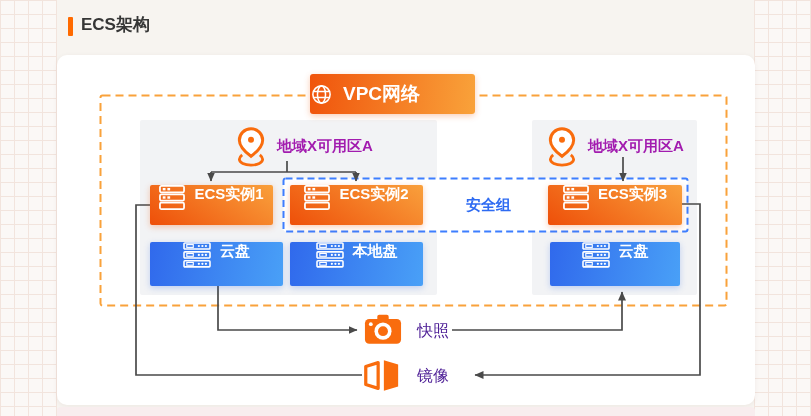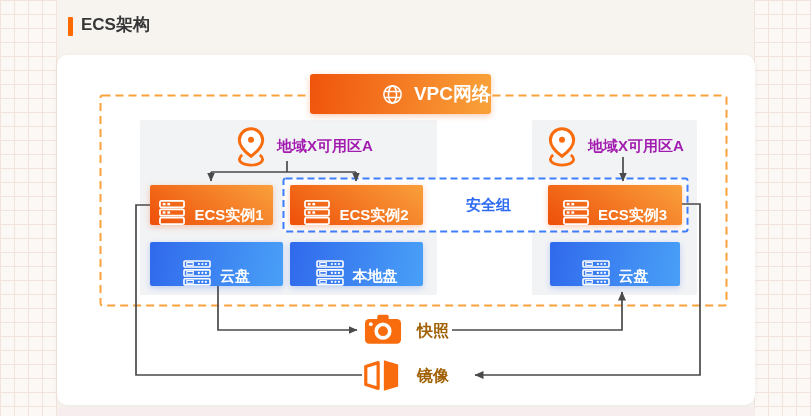--- a/index.html
+++ b/index.html
@@ -15,43 +15,43 @@
   .title-bar{position:absolute;left:68px;top:17px;width:5px;height:19px;border-radius:1px;}
   .page-title{position:absolute;left:81px;top:13px;font-size:17px;font-weight:700;color:#363636;}
   .card{position:absolute;left:57px;top:55px;width:698px;height:350px;background:#fff;
         border-radius:10px;box-shadow:0 1px 5px rgba(60,40,20,.06);}
   .bottom-strip{position:absolute;left:57px;top:407px;width:698px;height:9px;
         background:#f8edee;border-radius:4px 4px 0 0;}
   .zone-panel{position:absolute;background:#f2f3f5;border-radius:2px;}
   .panel-a{left:140px;top:120px;width:297px;height:175px;}
   .panel-b{left:532px;top:120px;width:165px;height:175px;}
   svg.overlay{position:absolute;left:0;top:0;pointer-events:none;}
-  .node{position:absolute;display:flex;align-items:flex-end;justify-content:center;
+  .node{position:absolute;display:flex;align-items:flex-start;justify-content:center;
         gap:9px;color:#fff;font-weight:700;font-size:15px;border-radius:2px;}
   .ecs{background:linear-gradient(35deg,#ee4f09,#f9a03c);box-shadow:0 2px 6px rgba(240,90,10,.30);}
   .disk{background:linear-gradient(100deg,#3069ec,#49a0f7);box-shadow:0 2px 6px rgba(40,100,230,.25);}
   .ecs1{left:150px;top:185px;width:123px;height:40px;}
   .ecs2{left:290px;top:185px;width:133px;height:40px;}
   .ecs3{left:548px;top:185px;width:134px;height:40px;}
   .disk1{left:150px;top:242px;width:133px;height:44px;}
   .disk2{left:290px;top:242px;width:133px;height:44px;}
   .disk3{left:550px;top:242px;width:130px;height:44px;}
-  .vpc-banner{position:absolute;left:310px;top:74px;width:181px;height:40px;
+  .vpc-banner{position:absolute;left:310px;top:74px;width:165px;height:40px;
         background:linear-gradient(95deg,#f0540c,#f9a23a);border-radius:3px;
-        display:flex;align-items:center;justify-content:flex-end;gap:10px;
+        display:flex;align-items:center;justify-content:flex-start;gap:10px;
         color:#fff;font-weight:700;font-size:19px;box-shadow:0 2px 6px rgba(240,90,10,.3);}
   .zone-label{position:absolute;font-size:15px;font-weight:600;color:#a21caf;}
   .zl-a{left:277px;top:137px;}
   .zl-b{left:588px;top:137px;}
   .pin{position:absolute;width:34px;height:41px;}
   .pin-a{left:234px;top:126px;}
   .pin-b{left:545px;top:126px;}
   .sg-label{position:absolute;left:451px;top:196px;width:60px;text-align:right;
         font-size:15px;font-weight:700;color:#2e6bf2;}
-  .io-label{position:absolute;font-size:16px;font-weight:700;color:#a16207;}
+  .io-label{position:absolute;font-size:16px;font-weight:400;color:#4c1d95;}
   .snap-label{left:417px;top:321px;}
   .img-label{left:417px;top:366px;}
   .icon-abs{position:absolute;}
   .cam-icon{left:364px;top:312px;}
   .img-icon{left:360px;top:355px;}
 </style>
 </head>
 <body>
 
 <div class="stage">

